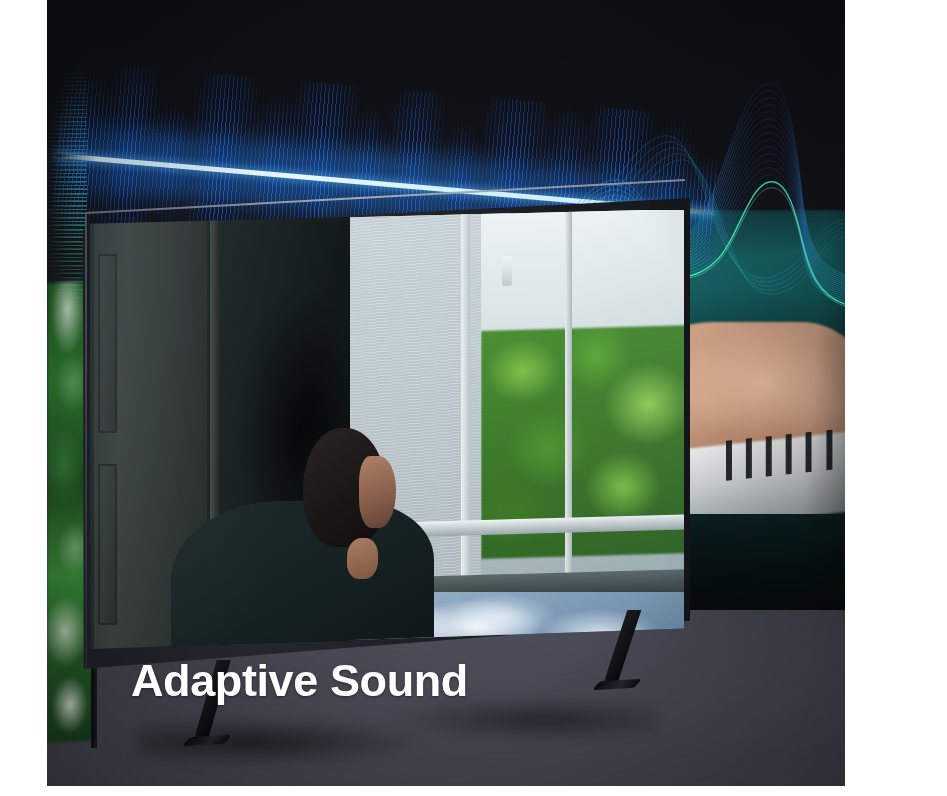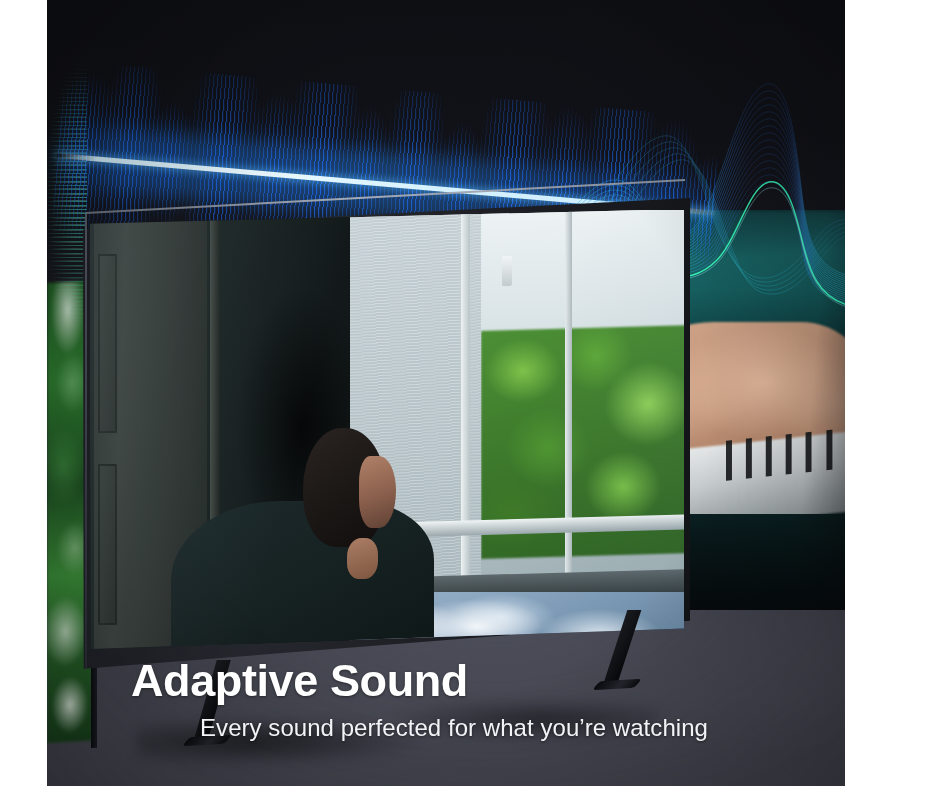--- a/index.html
+++ b/index.html
@@ -546,21 +546,20 @@
 
     <div class="foot-shadow"></div>
     <div class="foot foot-l"></div>
     <div class="foot-l-tip"></div>
     <div class="foot foot-r"></div>
     <div class="foot-r-tip"></div>
 
     <div class="wall-vig"></div>
 
     <div class="headline"><span class="headline-inner">Adaptive Sound</span></div>
-    <div class="subhead"><span class="subhead-inner">Every sound perfected for what you’re watching</span></div>
 
   </div>
 
   <div class="pad-left"></div>
   <div class="pad-right"></div>
   <div class="pad-bottom"></div>
 
 </div>
 
 </body></html>

